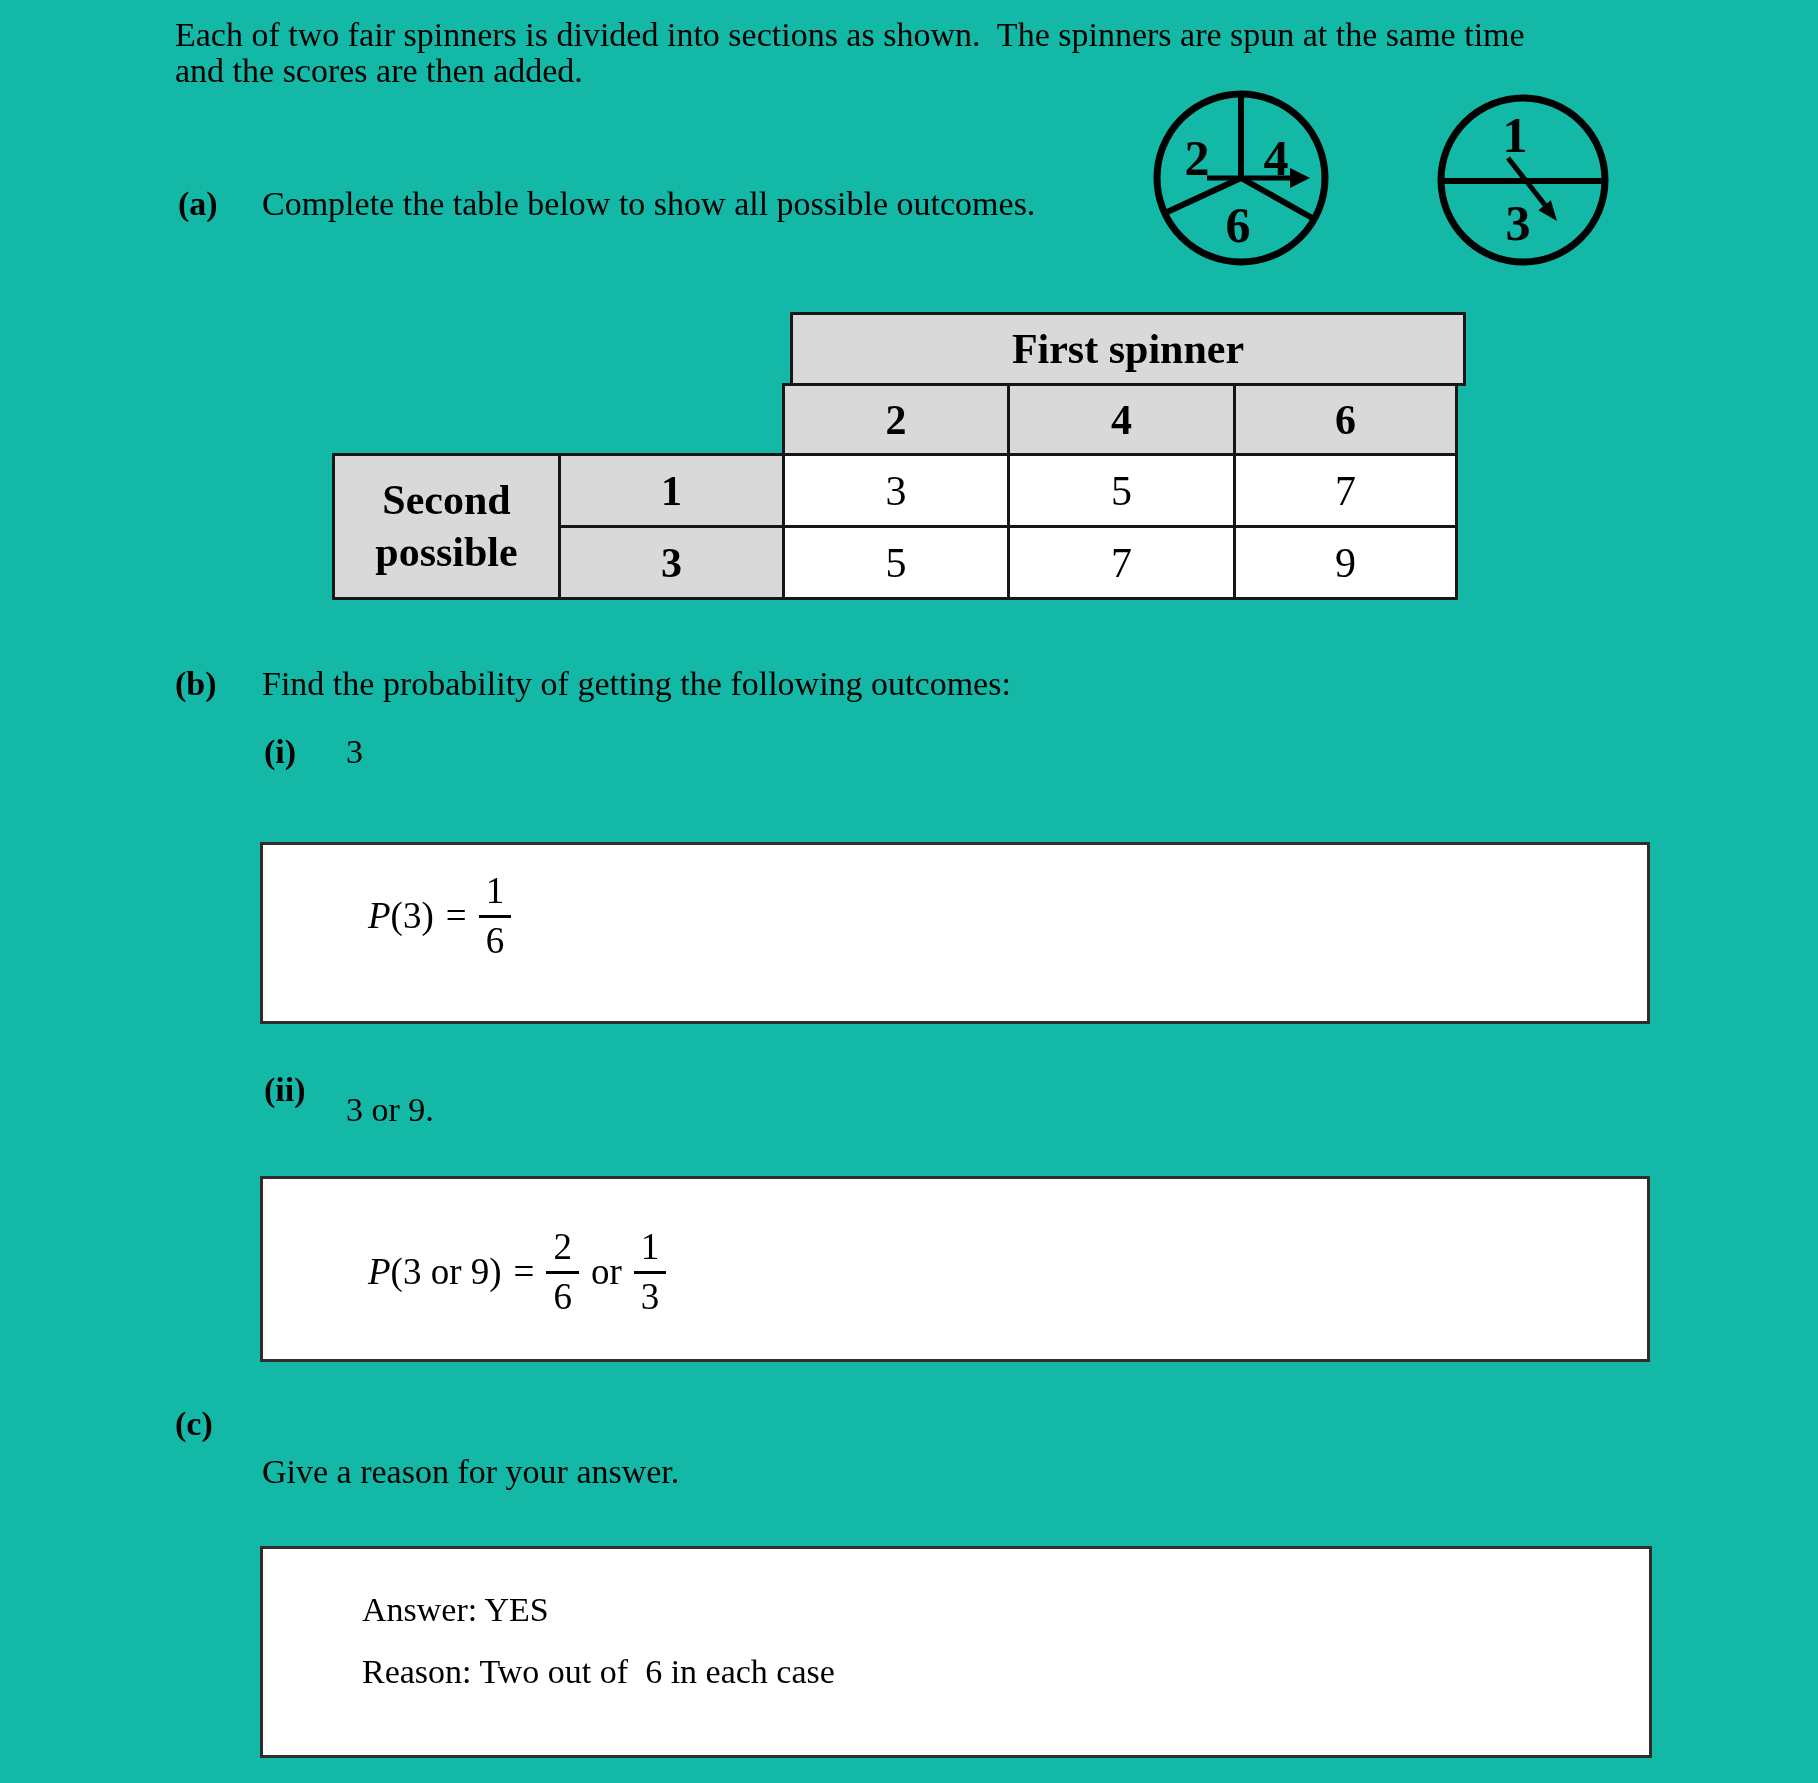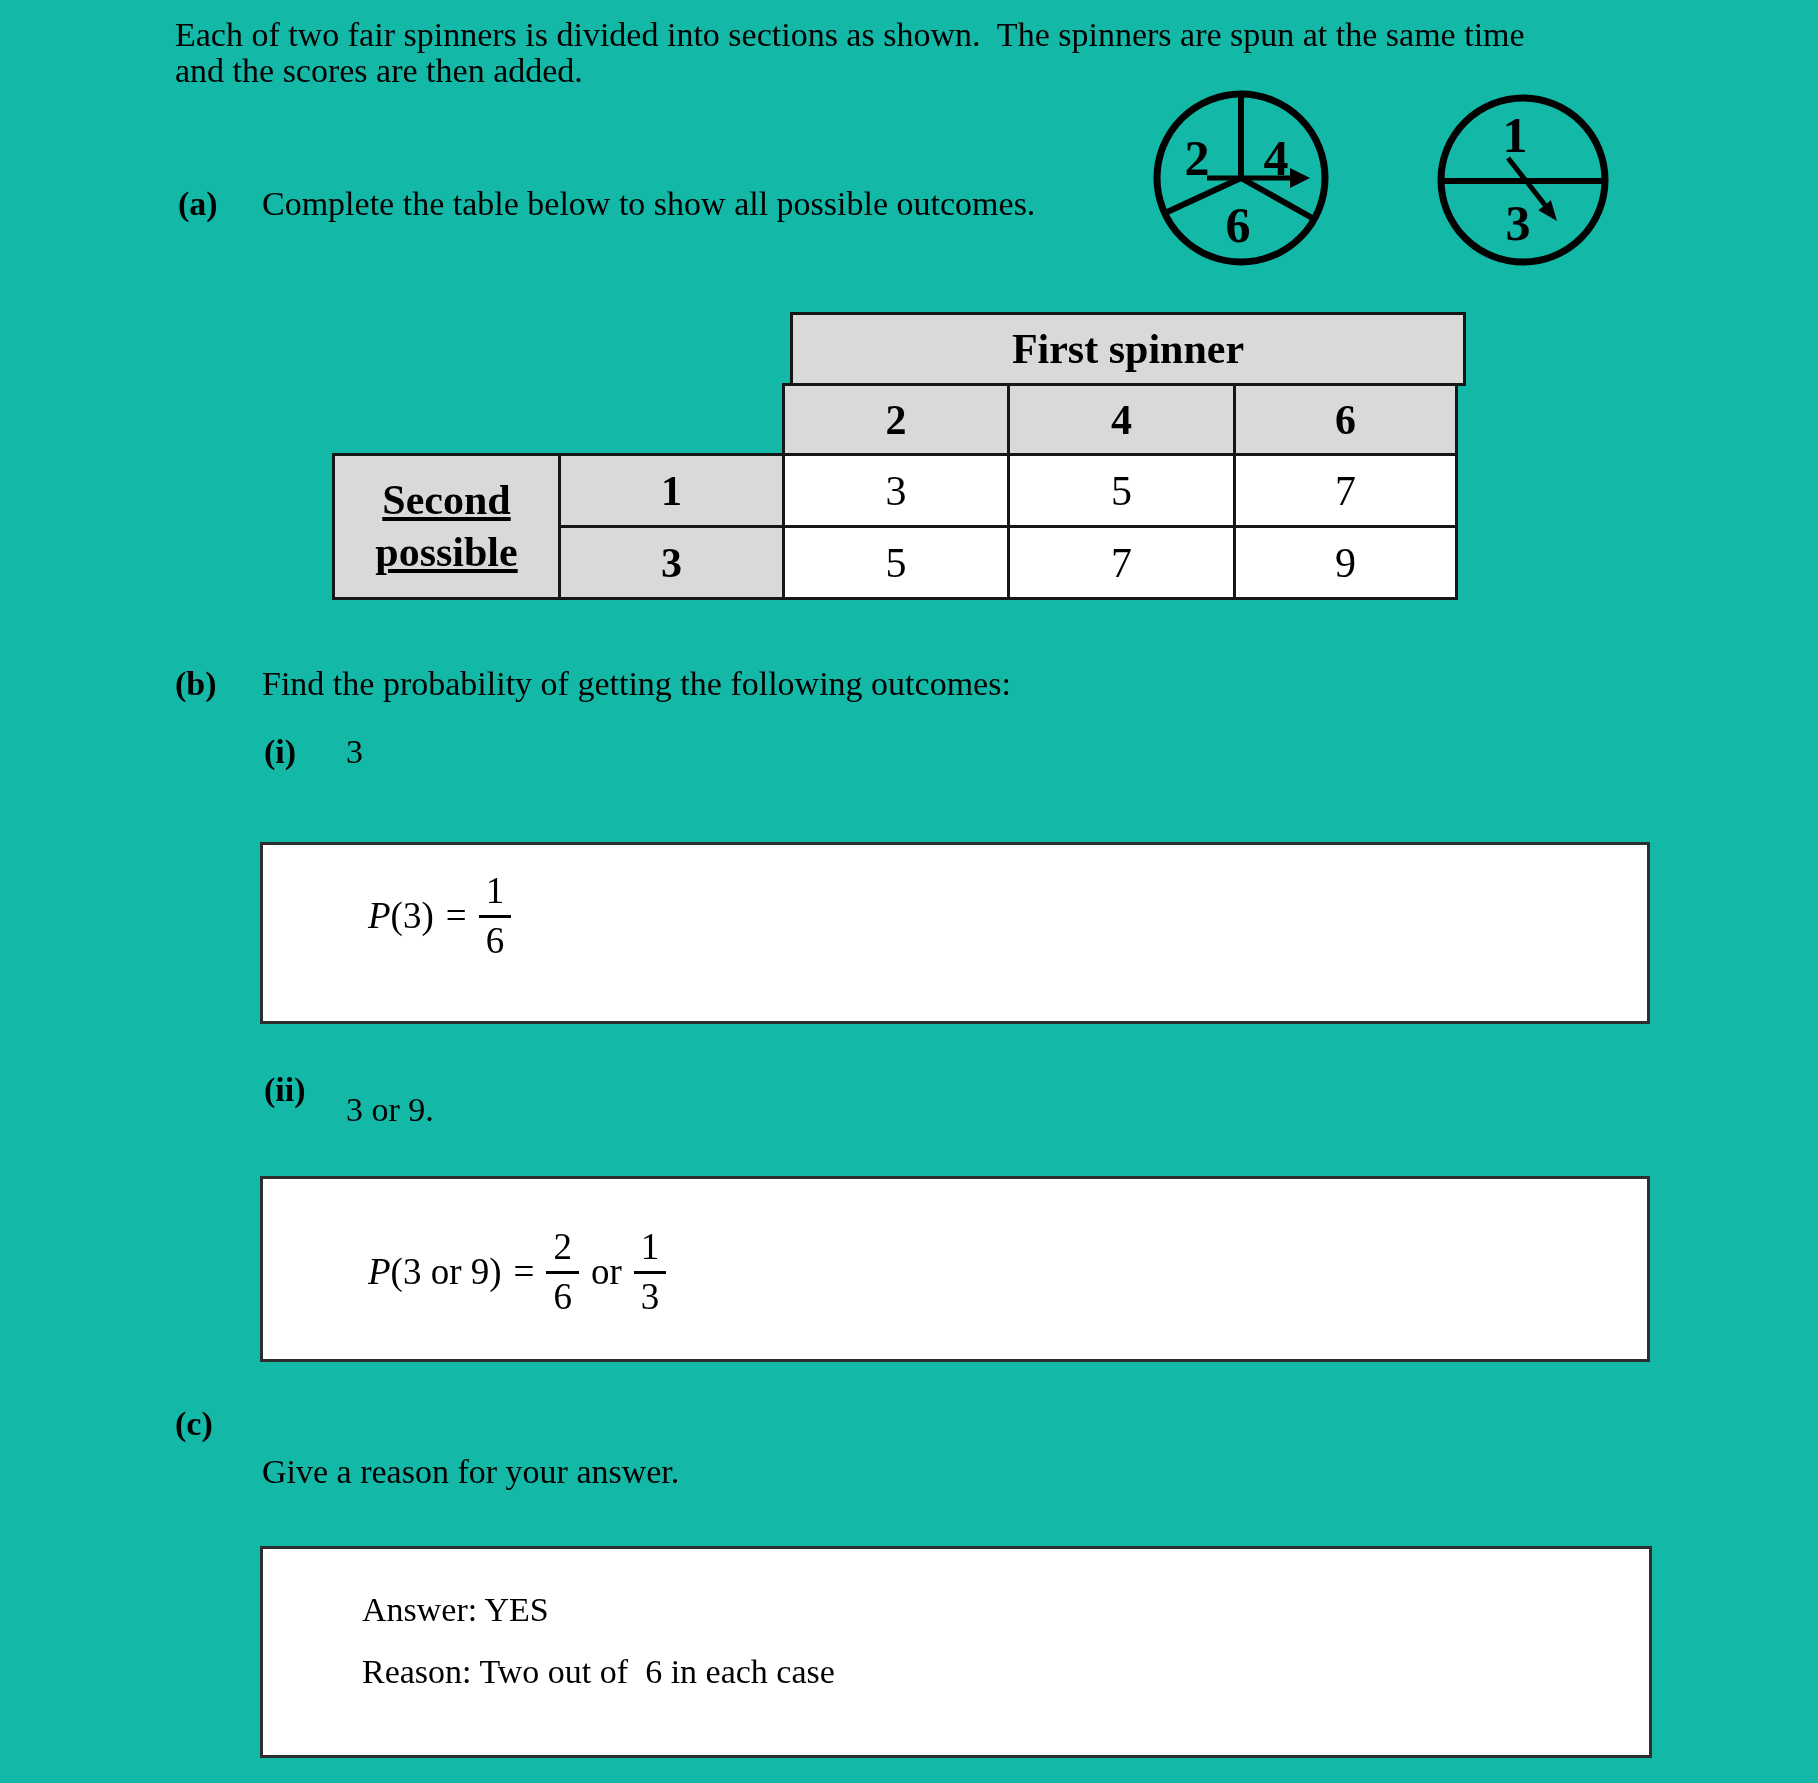--- a/index.html
+++ b/index.html
@@ -63,21 +63,21 @@
     <text x="82" y="62" font-size="50" font-weight="bold" text-anchor="middle">1</text>
     <text x="85" y="150" font-size="50" font-weight="bold" text-anchor="middle">3</text>
   </svg>
 
   <div class="cell hdr" style="left:782px; top:312px; width:676px; height:74px;margin-left:8px;">First spinner</div>
 
   <div class="cell hdr" style="left:782px;  top:383px; width:228px; height:73px;">2</div>
   <div class="cell hdr" style="left:1007px; top:383px; width:229px; height:73px;">4</div>
   <div class="cell hdr" style="left:1233px; top:383px; width:225px; height:73px;">6</div>
 
-  <div class="cell hdr twoline" style="left:332px; top:453px; width:229px; height:147px;text-decoration:underline;">
+  <div class="cell hdr twoline" style="left:332px; top:453px; width:229px; height:147px;">
     <span>Second</span>
     <span>possible</span>
   </div>
 
   <div class="cell hdr" style="left:558px; top:453px; width:227px; height:75px;">1</div>
   <div class="cell hdr" style="left:558px; top:525px; width:227px; height:75px;">3</div>
 
   <div class="cell data" style="left:782px;  top:453px; width:228px; height:75px;">3</div>
   <div class="cell data" style="left:1007px; top:453px; width:229px; height:75px;">5</div>
   <div class="cell data" style="left:1233px; top:453px; width:225px; height:75px;">7</div>

